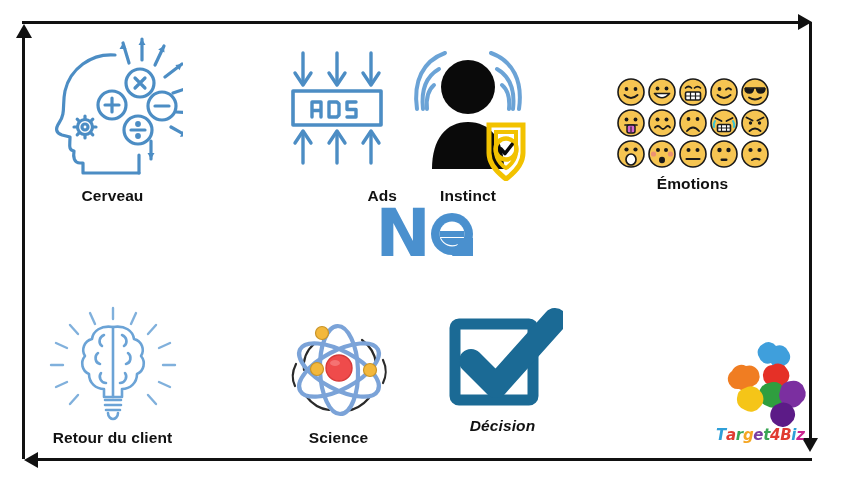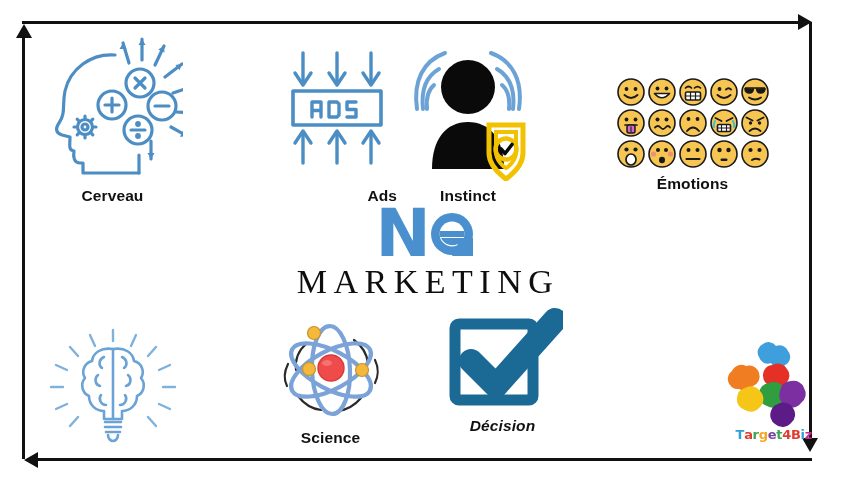--- a/index.html
+++ b/index.html
@@ -100,25 +100,26 @@
     grid-template-rows: repeat(3, 30px);
     gap: 1px;
   }
   .emoji-cell { width: 30px; height: 30px; }
 
   
   .t4b-wrap { position: absolute; }
   .t4b-label {
     font-family: "DejaVu Sans", sans-serif;
     font-weight: bold;
-    font-size: 13px;
+    font-size: 15px;
     letter-spacing: -0.3px;
     white-space: nowrap;
     line-height: 1;
-    text-align: right;
+    text-align: left;
+    font-style: italic;
   }
   .t4b-label span { display: inline-block; }
 </style>
 </head>
 <body>
 
 <div id="stage">
 
   <div>
 
@@ -422,21 +423,20 @@
       <span class="neuro-text">N</span>
       <span class="neuro-e">
         <svg viewBox="0 0 48 48" width="48" height="48" aria-hidden="true">
           <circle cx="24" cy="24" r="21" fill="#4a90ce"></circle>
           <circle cx="24" cy="24" r="12.5" fill="#ffffff"></circle>
           <rect x="11.5" y="21" width="25" height="6" fill="#4a90ce"></rect>
           <path d="M30 34 a12.5 12.5 0 0 1 -17 -6 L45 28 L45 46 L24 46 Z" fill="#4a90ce"></path>
         </svg>
       </span>
     </div>
-    <div class="marketing-text">MARKETING</div>
   </div>
 
   <div class="cell" style="left:20px; top:305px; width:185px; height:140px;">
     <div class="icon-box" style="width:150px;height:118px;">
       <svg viewBox="0 0 150 118" width="150" height="118" aria-hidden="true">
 
         <g stroke="#6ba3d6" stroke-width="2.4" stroke-linecap="round" opacity="0.85">
           <path d="M75 3 L75 14"></path>
           <path d="M52 8 L57 19"></path>
             <path d="M32 20 L40 29"></path>
@@ -462,23 +462,24 @@
           <path d="M63 68 C60 72 63 78 68 78"></path>
           <path d="M84 30 C89 32 90 38 86 41"></path>
           <path d="M90 48 C94 51 93 58 88 59"></path>
           <path d="M87 68 C90 72 87 78 82 78"></path>
 
           <path d="M67 95 H83 M67 100 H83 M68 105 H82"></path>
           <path d="M70 108 C70 112 73 114 75 114 C77 114 80 112 80 108"></path>
         </g>
       </svg>
     </div>
-  </div>
-
-  <div class="cell" style="left:248px; top:318px; width:165px; height:127px;justify-content:center;">
+    <div class="cell-label">Retour du client</div>
+  </div>
+
+  <div class="cell" style="left:256px; top:318px; width:165px; height:127px;justify-content:center;">
     <div class="icon-box" style="width:110px;height:105px;">
       <svg viewBox="0 0 110 105" width="110" height="105" aria-hidden="true">
 
         <g stroke="#2a2a2a" stroke-width="2.2" fill="none" stroke-linecap="round">
           <path d="M30 26 C22 33 19 43 20 52"></path>
           <path d="M12 46 C8 54 8 62 11 68"></path>
           <path d="M22 78 C28 86 37 91 45 92"></path>
           <path d="M78 22 C86 28 91 37 92 45"></path>
           <path d="M99 42 C103 50 102 59 99 65"></path>
           <path d="M85 80 C79 87 70 92 62 93"></path>

